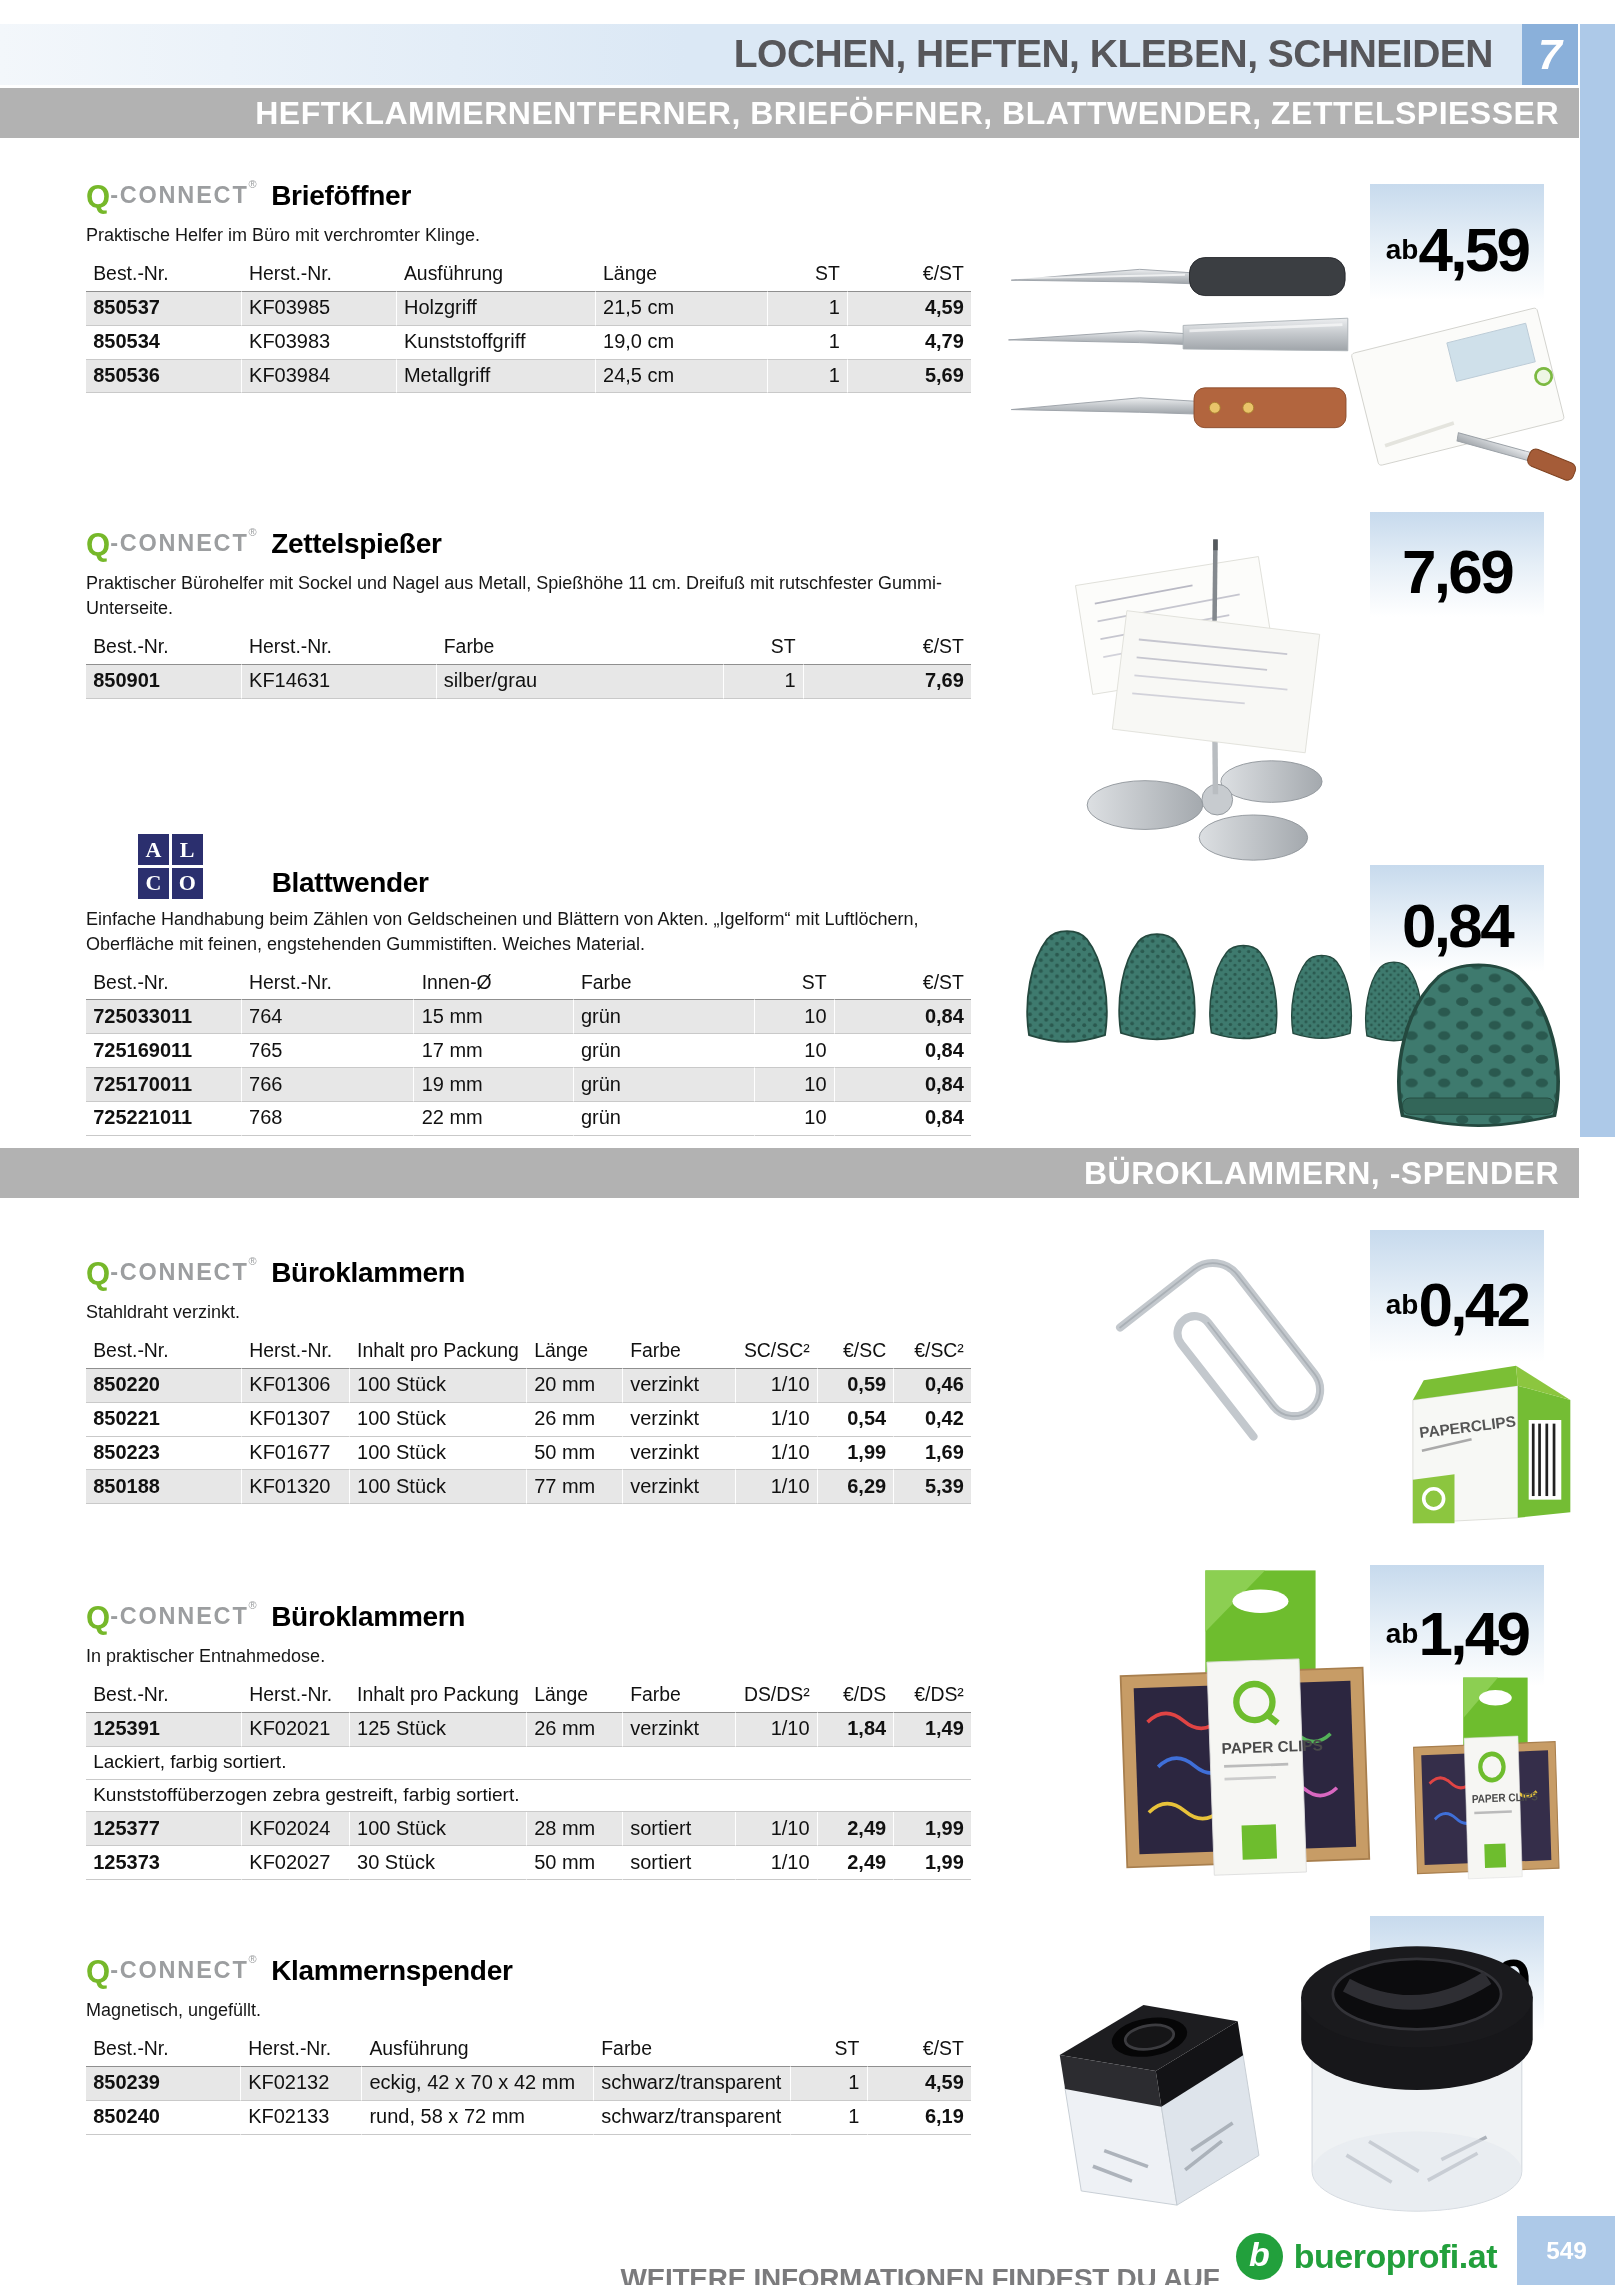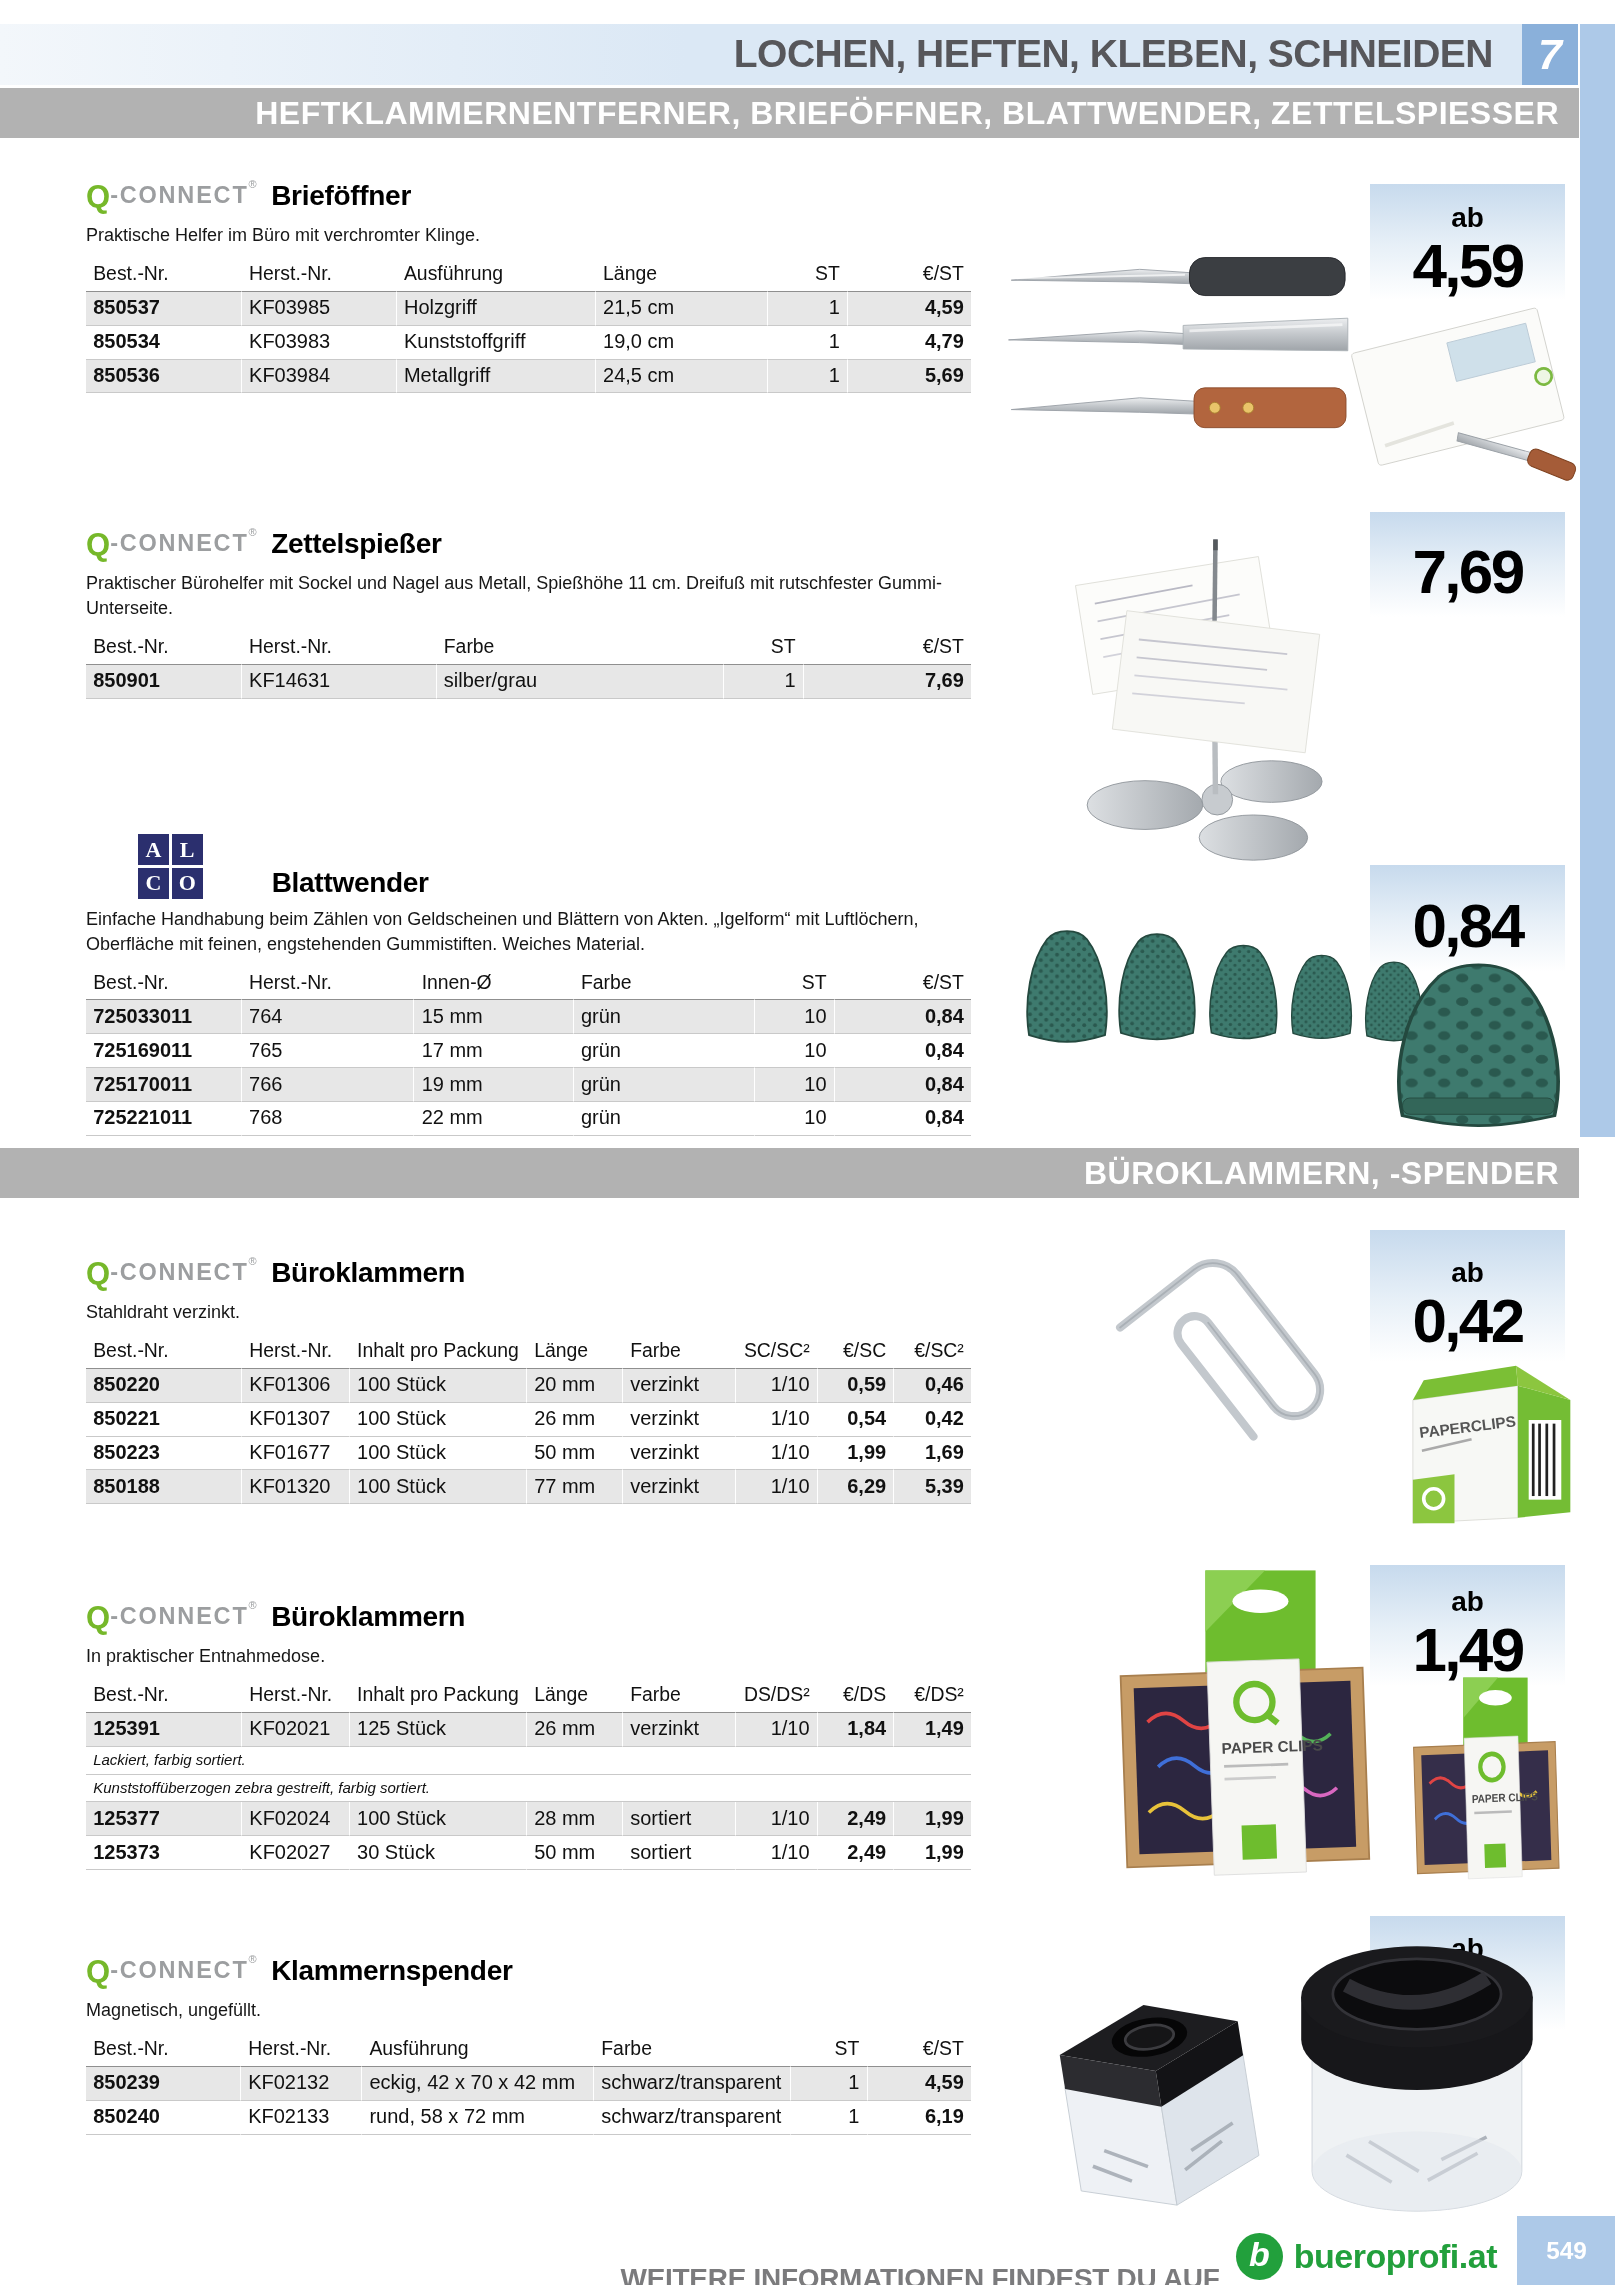--- a/index.html
+++ b/index.html
@@ -44,25 +44,25 @@
 
   
   .ptable{width:100%;border-collapse:separate;border-spacing:0;font-size:20px;color:#111;}
   .ptable th{font-weight:normal;text-align:left;padding:2.7px 7.2px 5.4px 7.2px;
              border-bottom:0.9px solid #8f8f8f;font-size:19.4px;white-space:nowrap;}
   .ptable td{padding:4.5px 7.2px 5.4px 7.2px;border-bottom:0.9px solid #c9c9c9;white-space:nowrap;}
   .ptable td + td, .ptable th + th{border-left:1.8px solid #fff;}
   .ptable tr.gray td{background:#e7e7e7;}
   .ptable td.b{font-weight:bold;}
   .ptable .r{text-align:right;}
-  .ptable tr.noterow td{background:#fff;font-size:15px;color:#111;font-style:italic;}
+  .ptable tr.noterow td{background:#fff;font-size:19px;color:#111;}
 
   
-  .price{position:absolute;left:1370px;width:195px;
-         display:flex;flex-direction:column;align-items:center;justify-content:center;
+  .price{position:absolute;left:1370px;width:174px;
+         display:flex;flex-direction:row;align-items:center;justify-content:center;
          background:linear-gradient(180deg,#c7daed 0%,#e6eff7 45%,#ffffff 88%);}
   .price .ab{font-size:28px;font-weight:bold;line-height:1.15;color:#000;}
   .price .val{font-size:62px;font-weight:bold;letter-spacing:-2.7px;line-height:1.02;color:#000;}
   .p1{top:184px;height:132px;}
   .p2{top:512px;height:119px;}
   .p3{top:865px;height:121px;}
   .p4{top:1230px;height:150px;}
   .p5{top:1565px;height:138px;}
   .p6{top:1916px;height:130px;}
 

